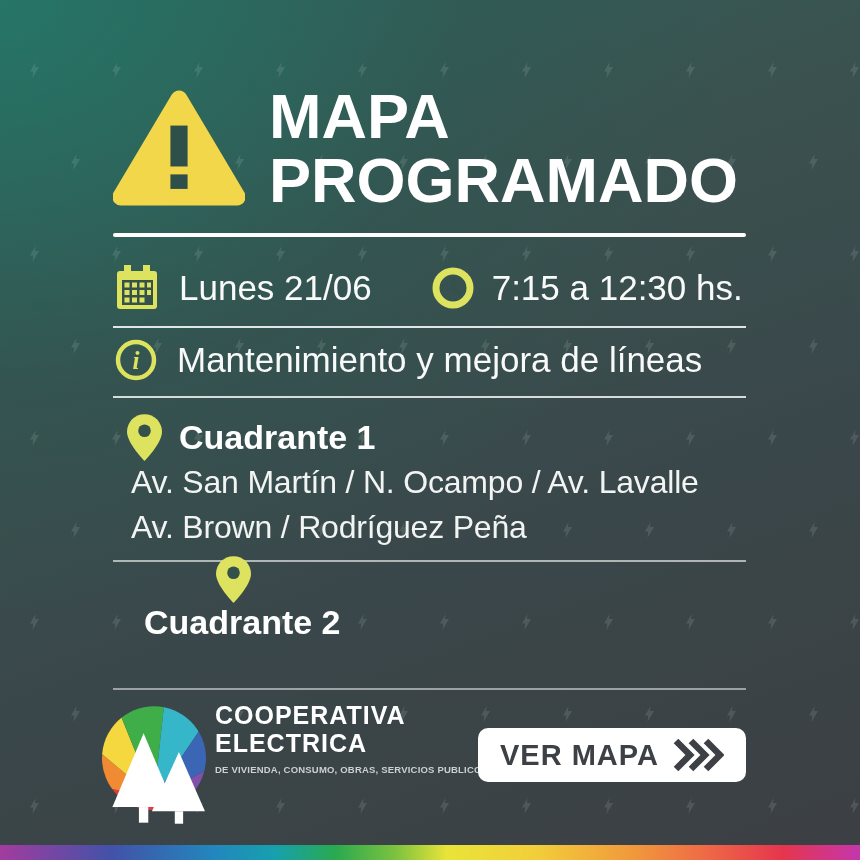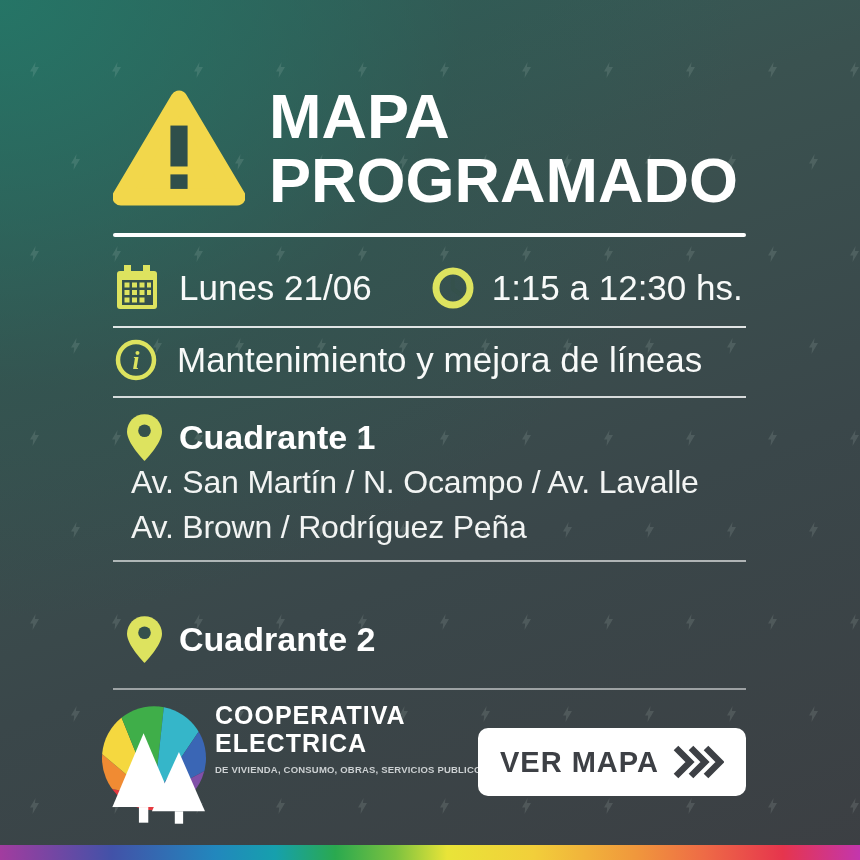--- a/index.html
+++ b/index.html
@@ -24,32 +24,32 @@
   .d2 { top:396px; height:2px; background:rgba(255,255,255,0.8); }
   .d3 { top:560px; height:2px; background:rgba(255,255,255,0.6); }
   .d4 { top:688px; height:2px; background:rgba(255,255,255,0.5); }
   .row { position:absolute; left:115px; display:flex; align-items:center; color:#f8faf9; }
   .row-schedule { top:262px; height:52px;justify-content:center; }
   .row-reason { top:334px; height:52px; }
   .row-text { font-size:35px; margin-left:20px; white-space:nowrap; }
   .clock-wrap { margin-left:60px; display:flex; align-items:center; }
   .time-text { font-size:35px; margin-left:18px; white-space:nowrap; }
   .zone-header { position:absolute; left:127px; display:flex; align-items:center; }
-  .zh1 { top:414px; } .zh2 { top:616px; }
+  .zh1 { top:414px; } .zh2 { top:556px;flex-direction:column; }
   .zone-name { color:#ffffff; font-size:34px; font-weight:bold; margin-left:17px; }
   .streets { position:absolute; left:115px; color:#f2f4f3; font-size:32px; line-height:45px; letter-spacing:-0.2px; white-space:nowrap;margin-left:16px; }
   .st1 { top:460px; } .st2 { top:626px; }
   .footer-logo { position:absolute; left:102px; top:706px; }
   .org-block { position:absolute; left:215px; top:701px; color:#ffffff; }
   .org-name { font-size:25px; font-weight:bold; line-height:28px; letter-spacing:1px; }
   .org-name span { display:block; }
   .org-sub { margin-top:7px; font-size:9.5px; font-weight:bold; line-height:12px; letter-spacing:0.2px; color:#ccd0d2; }
   .org-sub span { display:block; }
   .map-button {
-    position:absolute; left:478px; top:728px; width:268px; height:68px;
+    position:absolute; left:478px; top:728px; width:268px; height:54px;
     background:#ffffff; border:none; border-radius:10px; cursor:pointer;
     display:flex; align-items:center; justify-content:center; gap:13px;
     color:#3d4045; font-family:"Liberation Sans", sans-serif;
     font-size:29px; font-weight:bold; letter-spacing:1px;
   }
   .rainbow {
     position:absolute; left:0; bottom:0; width:860px; height:15px;
     background:linear-gradient(90deg,
       #a23c9f 0%, #4252a8 13%, #2287bd 25%, #16a0ad 32%, #2aa94f 39%,
       #7cc23f 46%, #e9e438 52%, #f2cf3a 62%, #f0973c 74%, #ee6a46 82%,
@@ -191,21 +191,21 @@
           <rect x="17" y="32.5" width="5" height="5"></rect>
           <rect x="24.5" y="32.5" width="5" height="5"></rect>
       </g>
     </svg>
     <span class="row-text">Lunes 21/06</span>
     <span class="clock-wrap">
       <svg width="42" height="42" viewBox="0 0 42 42">
         <circle cx="21" cy="21" r="17" fill="none" stroke="#dde35f" stroke-width="7"></circle>
         <path d="M21 12 L21 22 L28 27" fill="none" stroke="#35514c" stroke-width="4" stroke-linecap="round" stroke-linejoin="round"></path>
       </svg>
-      <span class="time-text">1:15 a 12:30 hs.</span>
+      <span class="time-text">7:15 a 12:30 hs.</span>
     </span>
   </div>
 
   <div class="divider d1"></div>
 
   <div class="row row-reason">
     <svg width="42" height="42" viewBox="0 0 42 42">
       <circle cx="21" cy="21" r="18" fill="none" stroke="#dde35f" stroke-width="4.5"></circle>
       <text x="21" y="30" text-anchor="middle" font-family="Liberation Serif, serif" font-style="italic" font-weight="bold" font-size="25" fill="#dde35f">i</text>
     </svg>

